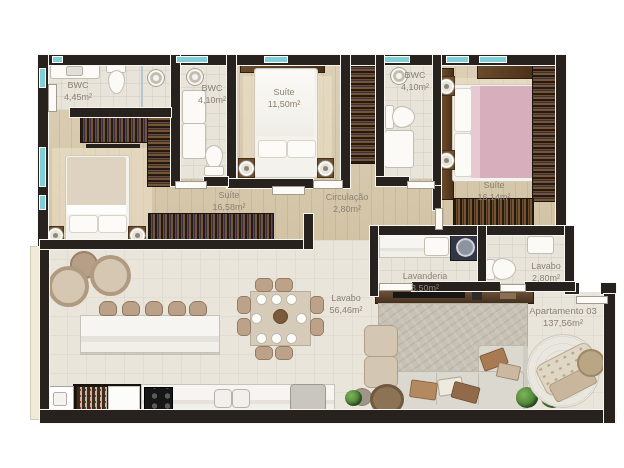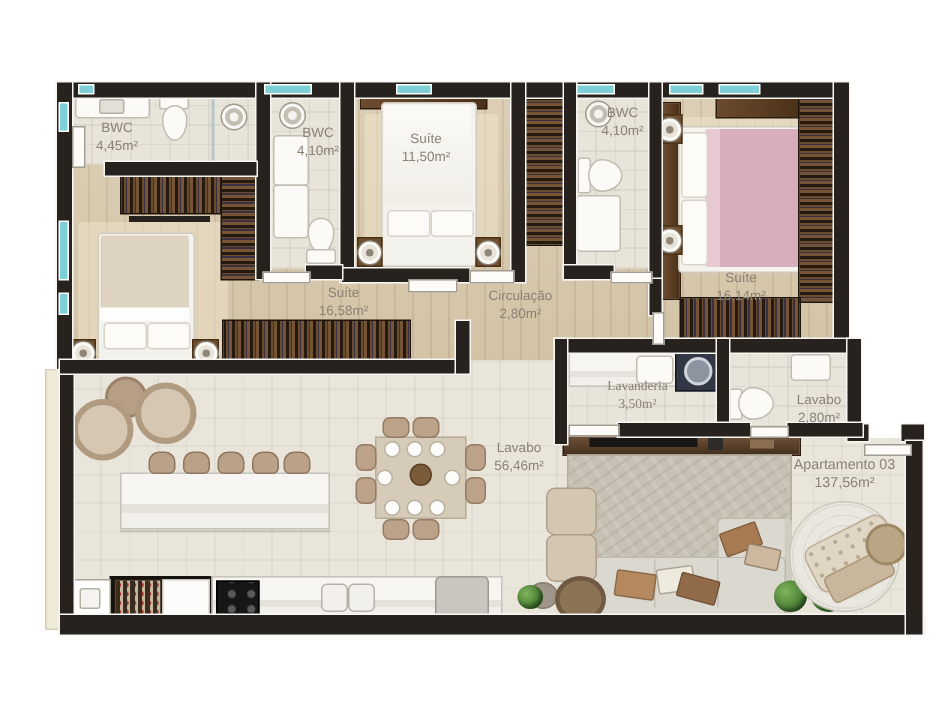--- a/index.html
+++ b/index.html
@@ -298,21 +298,21 @@
       <span>16,14m²</span>
     </div>
     <div class="abs lbl" style="left:229px;top:202px;">
       <span>Suíte</span>
       <span>16,58m²</span>
     </div>
     <div class="abs lbl" style="left:347px;top:204px;">
       <span>Circulação</span>
       <span>2,80m²</span>
     </div>
-    <div class="abs lbl" style="left:425px;top:264px;font-family:Liberation Serif, serif;">
+    <div class="abs lbl" style="left:425px;top:283px;">
       <span>Lavanderia</span>
       <span>3,50m²</span>
     </div>
     <div class="abs lbl" style="left:546px;top:273px;">
       <span>Lavabo</span>
       <span>2,80m²</span>
     </div>
     <div class="abs lbl" style="left:346px;top:305px;">
       <span>Lavabo</span>
       <span>56,46m²</span>

